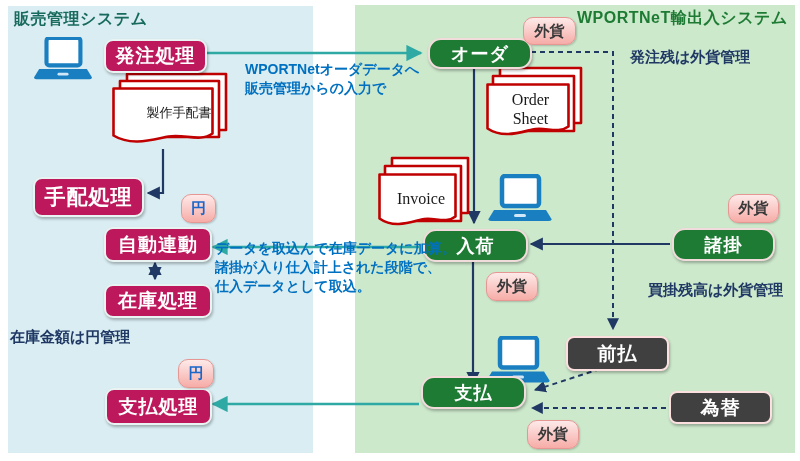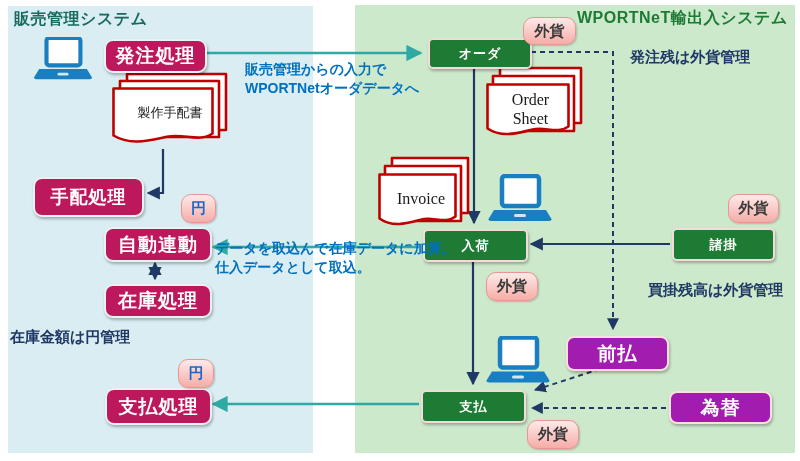--- a/index.html
+++ b/index.html
@@ -16,22 +16,22 @@
   .sys-title{position:absolute;font-weight:bold;font-size:16px;letter-spacing:.5px;white-space:nowrap;}
   .title-sales{left:14px;top:9px;color:#186a5e;}
   .title-wport{left:577px;top:8px;color:#1e7b34;}
   
   .node{
     position:absolute;display:flex;align-items:center;justify-content:center;
     color:#fff;font-weight:bold;white-space:nowrap;
     box-shadow:1px 2px 3px rgba(0,0,0,.28);z-index:3;letter-spacing:1px;
   }
   .node-teal{background:#be185d;border:2px solid #e9f3f1;border-radius:9px;font-size:19px;}
-  .node-green{background:#1e7b34;border:2px solid #f2dcdb;border-radius:5px;font-size:13px;}
-  .node-coral{background:#a21caf;border:2px solid #fbe0df;border-radius:8px;font-size:19px;}
+  .node-green{background:#1e7b34;border:2px solid #f2dcdb;border-radius:13px;font-size:18px;}
+  .node-coral{background:#404040;border:2px solid #fbe0df;border-radius:8px;font-size:19px;}
   
   .badge{
     position:absolute;display:flex;align-items:center;justify-content:center;
     background:linear-gradient(#fdeae9,#f6aca7);border:1px solid #e79793;border-radius:10px;
     font-weight:bold;font-size:15px;color:#3a3a3a;z-index:5;
     box-shadow:1px 1px 2px rgba(0,0,0,.2);white-space:nowrap;
   }
   .badge-yen{color:#1a66c9;}
   
   .note{position:absolute;font-weight:bold;white-space:nowrap;z-index:4;}
@@ -104,21 +104,21 @@
 </div>
 
 <div class="doc" style="left:112px;top:72px;width:116px;height:80px;">
   <svg width="116" height="80" viewBox="0 0 116 80">
     <g fill="#ffffff" stroke="#c00000" stroke-width="2.6" stroke-linejoin="round">
       <rect x="15" y="2" width="99" height="56"></rect>
       <rect x="8" y="9" width="99" height="56"></rect>
       <path d="M1.5,16.5 h99 v45 c-13,9 -28,0 -44,3 c-16,3 -37,10 -55,-1 z"></path>
     </g>
   </svg>
-  <div class="doc-label doc-label-jp" style="left:0;top:31px;">製作手配書</div>
+  <div class="doc-label doc-label-jp" style="left:0;top:31px;padding-left:9px;">製作手配書</div>
 </div>
 
 <div class="doc" style="left:486px;top:66px;width:97px;height:78px;">
   <svg width="97" height="78" viewBox="0 0 97 78">
     <g fill="#ffffff" stroke="#c00000" stroke-width="2.6" stroke-linejoin="round">
       <rect x="14" y="2" width="81" height="55"></rect>
       <rect x="7" y="10" width="81" height="55"></rect>
       <path d="M1.5,18.5 h81 v42 c-11,8 -23,0 -36,3 c-13,3 -30,9 -45,-1 z"></path>
     </g>
   </svg>
@@ -133,43 +133,44 @@
     <g fill="#ffffff" stroke="#c00000" stroke-width="2.6" stroke-linejoin="round">
       <rect x="14" y="2" width="76" height="55"></rect>
       <rect x="7" y="10" width="76" height="55"></rect>
       <path d="M1.5,18.5 h76 v42 c-10,8 -22,0 -34,3 c-12,3 -28,9 -42,-1 z"></path>
     </g>
   </svg>
   <div class="doc-label" style="left:-3px;top:33px;">Invoice</div>
 </div>
 
 <div class="node node-teal" style="left:104px;top:39px;width:99px;height:30px;">発注処理</div>
-<div class="node node-teal" style="left:33px;top:177px;width:107px;height:36px;font-size:18px;">手配処理</div>
+<div class="node node-teal" style="left:33px;top:177px;width:107px;height:36px;font-size:21px;">手配処理</div>
 <div class="node node-teal" style="left:104px;top:227px;width:104px;height:31px;">自動連動</div>
 <div class="node node-teal" style="left:104px;top:284px;width:104px;height:30px;">在庫処理</div>
 <div class="node node-teal" style="left:105px;top:388px;width:103px;height:33px;">支払処理</div>
 
 <div class="node node-green" style="left:428px;top:38px;width:100px;height:27px;">オーダ</div>
 <div class="node node-green" style="left:423px;top:229px;width:101px;height:29px;">入荷</div>
 <div class="node node-green" style="left:672px;top:228px;width:99px;height:29px;">諸掛</div>
-<div class="node node-green" style="left:421px;top:390px;width:101px;height:29px;">支払</div>
+<div class="node node-green" style="left:421px;top:376px;width:101px;height:29px;">支払</div>
 
 <div class="node node-coral" style="left:566px;top:336px;width:99px;height:31px;">前払</div>
 <div class="node node-coral" style="left:669px;top:391px;width:99px;height:29px;">為替</div>
 
 <div class="badge" style="left:523px;top:17px;width:51px;height:26px;">外貨</div>
 <div class="badge badge-yen" style="left:181px;top:194px;width:33px;height:27px;">円</div>
 <div class="badge" style="left:728px;top:194px;width:49px;height:27px;">外貨</div>
 <div class="badge" style="left:486px;top:272px;width:50px;height:27px;">外貨</div>
 <div class="badge badge-yen" style="left:178px;top:359px;width:34px;height:27px;">円</div>
 <div class="badge" style="left:527px;top:420px;width:50px;height:27px;">外貨</div>
 
 <div class="note note-blue" style="left:245px;top:60px;">
+  <div>WPORTNetオーダデータへ</div>
   <div>販売管理からの入力で</div>
-  <div>WPORTNetオーダデータへ</div>
 </div>
 <div class="note note-navy" style="left:630px;top:48px;">発注残は外貨管理</div>
 <div class="note note-blue" style="left:215px;top:239px;">
   <div>データを取込んで在庫データに加算。</div>
+  <div>諸掛が入り仕入計上された段階で、</div>
   <div>仕入データとして取込。</div>
 </div>
 <div class="note note-navy" style="left:648px;top:281px;">買掛残高は外貨管理</div>
 <div class="note note-navy" style="left:10px;top:328px;">在庫金額は円管理</div>
 
 </body></html>

